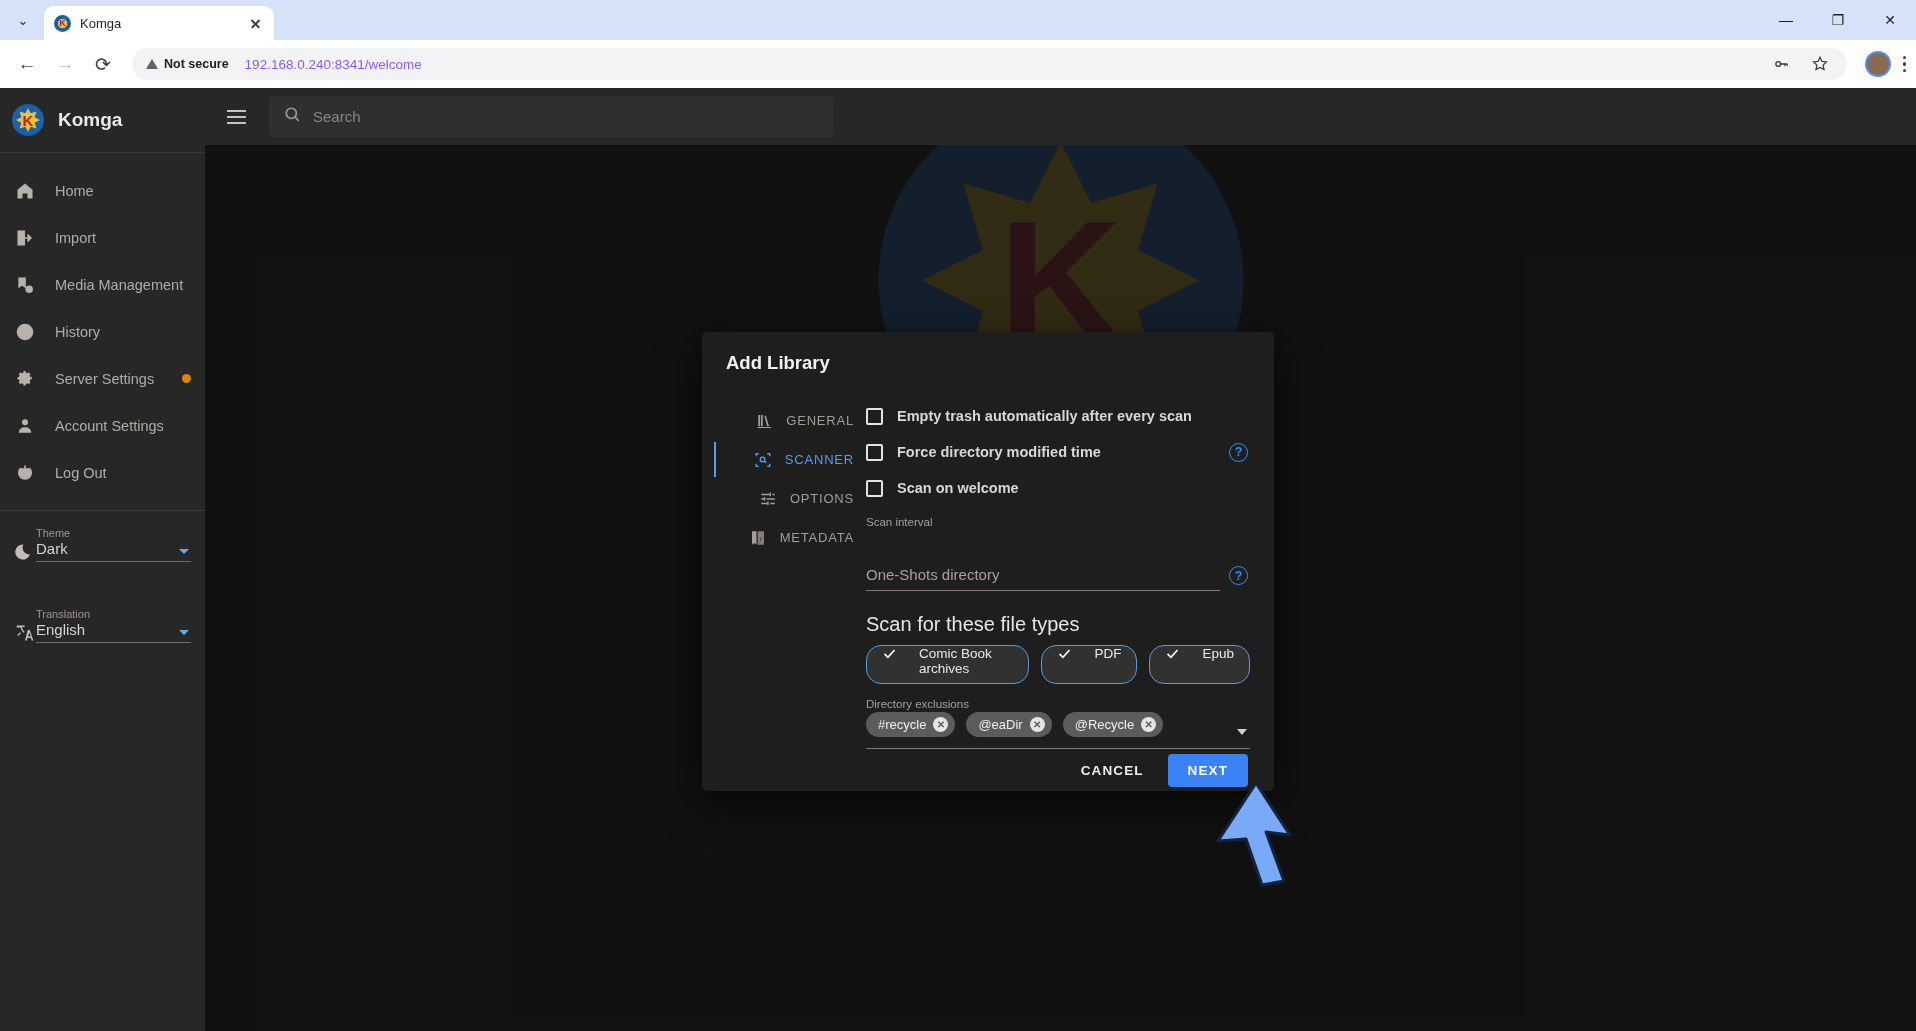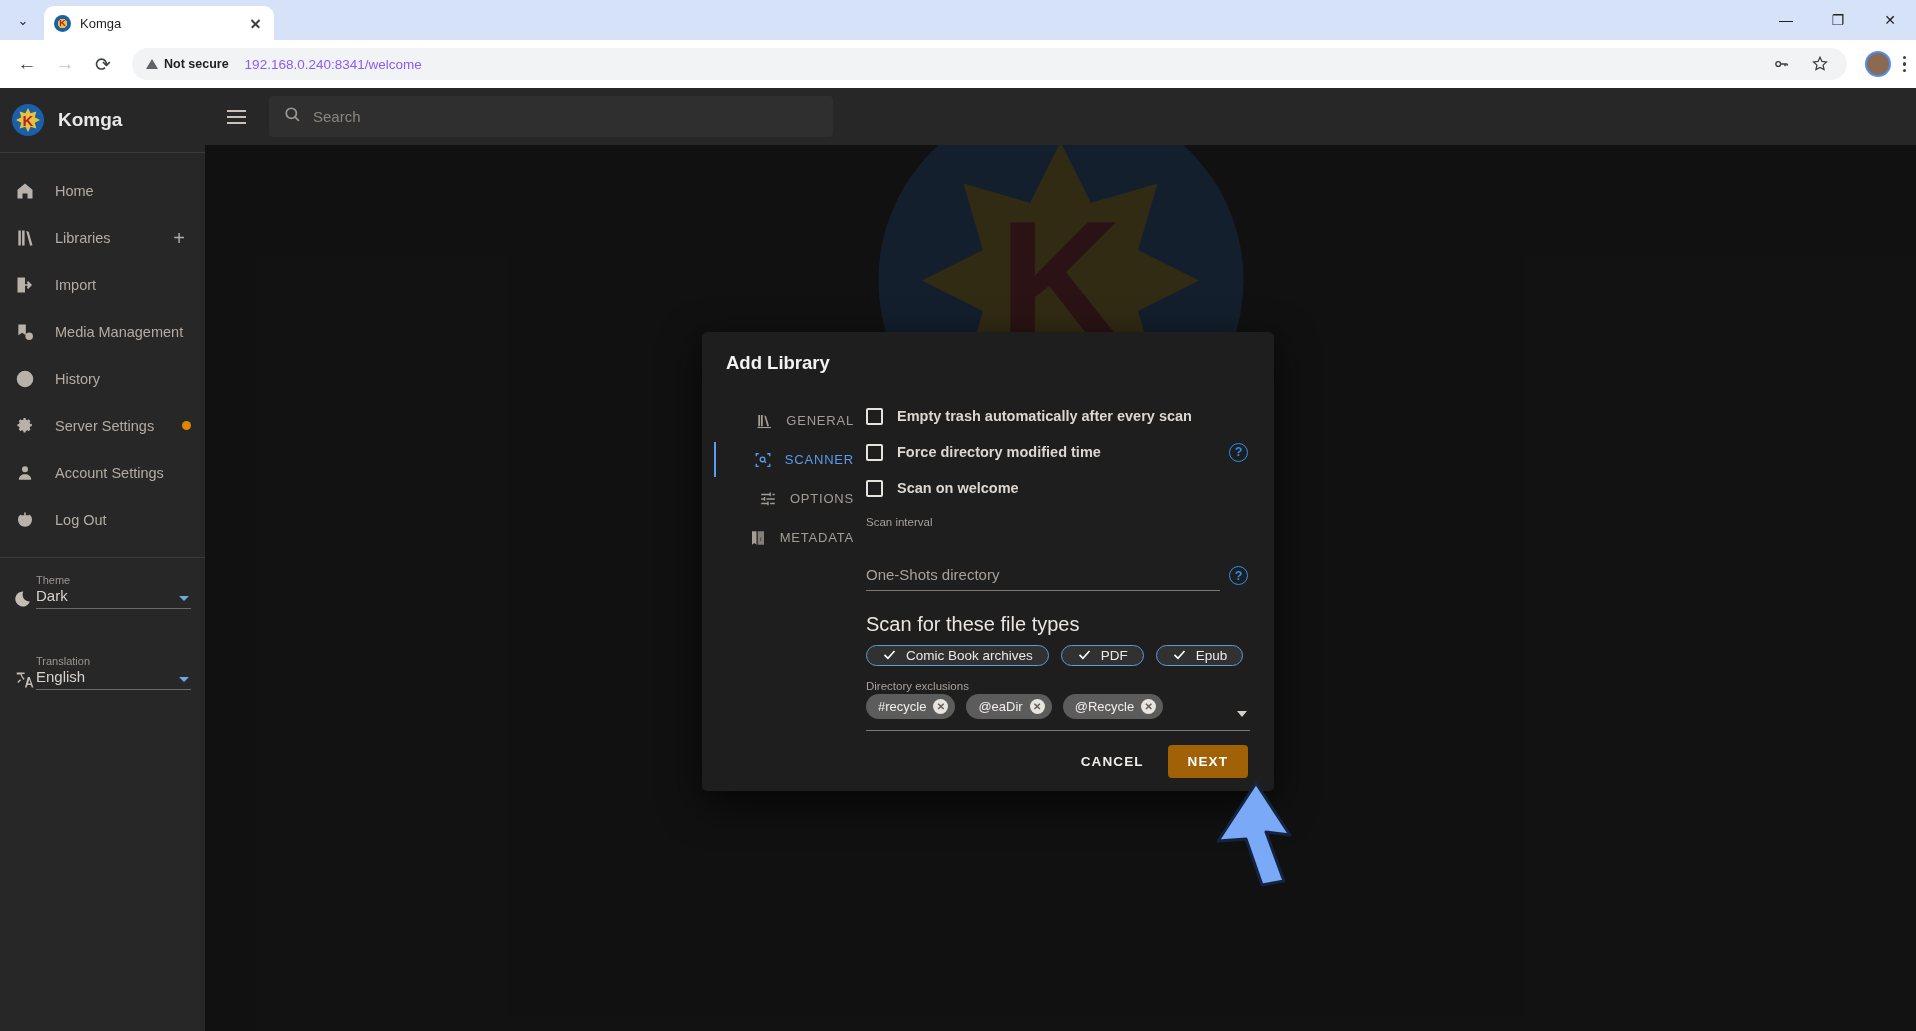--- a/index.html
+++ b/index.html
@@ -227,22 +227,22 @@
   .field-ph { font-size: 15px; color: #a8a19a; }
   .field-caret {
     position: absolute; right: 3px; bottom: 10px; width: 0; height: 0;
     border-left: 5.5px solid transparent; border-right: 5.5px solid transparent;
     border-top: 6px solid #d4cfca;
   }
 
   .section-title { font-size: 20px; color: #eae5e0; margin: 22px 0 9px; }
   .chips { display: flex; gap: 12px; }
   .chip {
-    height: 21px; border: 1px solid #5e9ad6; border-radius: 15px;
-    background: #313131; display: flex; align-items: center; gap: 9px;
+    height: 39px; border: 1px solid #5e9ad6; border-radius: 15px;
+    background: #313131; display: flex; gap: 22px;
     padding: 0 15px; font-size: 13.5px; color: #ece8e4;
   }
   .chip-check svg { width: 15px; height: 15px; stroke: #fff; stroke-width: 2.6;
     fill: none; }
 
   .ex-chips { display: flex; gap: 11px; align-items: center; padding-bottom: 5px; }
   .ex-chip {
     height: 25px; border-radius: 13px; background: #5c5c5c; display: flex;
     align-items: center; gap: 7px; padding: 0 7px 0 12px; font-size: 13px;
     color: #f2efec;
@@ -256,21 +256,21 @@
   .dlg-actions {
     display: flex; justify-content: flex-end; align-items: center; gap: 10px;
     height: 64px; padding-right: 2px;
   }
   .btn-text {
     font-size: 13.5px; font-weight: bold; letter-spacing: 1.1px; color: #f0ece8;
     padding: 9px 14px; border-radius: 4px; background: none; border: none;
   }
   .btn-primary {
     font-size: 13.5px; font-weight: bold; letter-spacing: 1.1px; color: #ffffff;
-    padding: 9px 20px; border-radius: 4px; background: #a16207; border: none;
+    padding: 9px 20px; border-radius: 4px; background: #3b82f6; border: none;
   }
 
   
   .cursor {
     position: absolute; left: 1005px; top: 689px; width: 86px; height: 110px;
     z-index: 40; pointer-events: none;
   }
 </style>
 </head>
 <body>
@@ -333,29 +333,20 @@
 
       <div class="nav-item">
         <span class="nav-ico">
           <svg viewBox="0 0 24 24">
               <path d="M12 3 3 10.5V21h6v-6h6v6h6V10.5z"></path>
             </svg>
         </span>
         <span>Home</span>
       </div>
 
-      <div class="nav-item">
-        <span class="nav-ico">
-          <svg viewBox="0 0 24 24">
-              <path d="M4 3h3v18H4zM8.5 3h3v18h-3zM13.5 3.6l2.9.8L21 20.6l-2.9.8z"></path>
-            </svg>
-        </span>
-        <span>Libraries</span>
-        <span class="nav-plus">+</span>
-      </div>
 
       <div class="nav-item">
         <span class="nav-ico">
           <svg viewBox="0 0 24 24" fill="none" stroke="#b9b2ab" stroke-width="2">
             <path d="M4 4h7v16H4V4z"></path>
               <path d="M9 12h10M15 8l4 4-4 4"></path>
           </svg>
         </span>
         <span>Import</span>
       </div>

